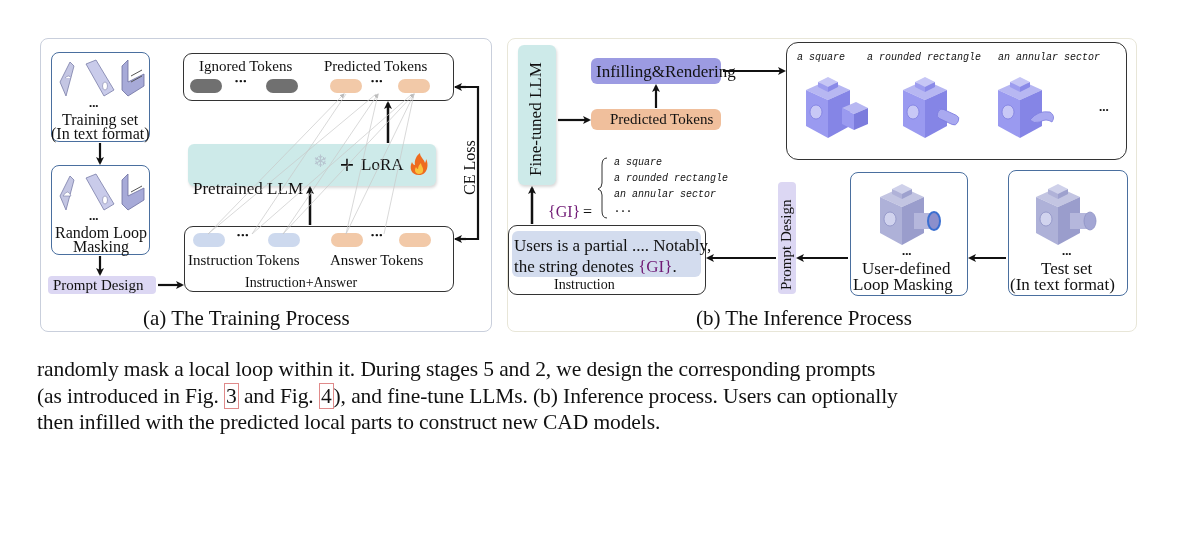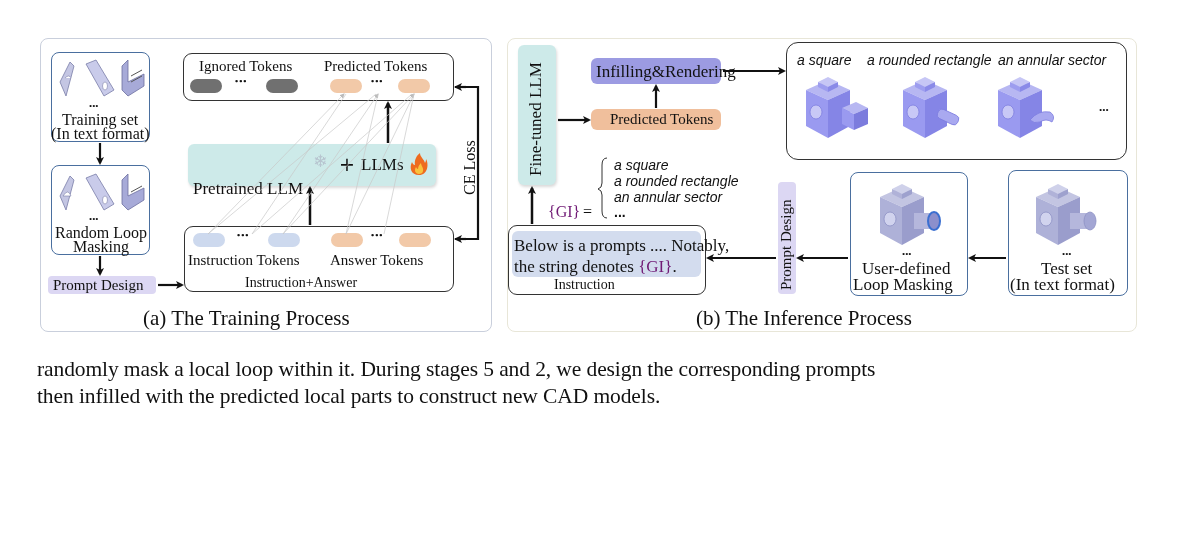--- a/index.html
+++ b/index.html
@@ -13,21 +13,21 @@
 
   .box { position: absolute; border: 1.4px solid #333; border-radius: 9px; background: #fff; }
   .bluebox { position: absolute; border: 1.4px solid #4a6f9f; border-radius: 8px; background: #fff; }
 
   .txt { position: absolute; white-space: nowrap; line-height: 1; }
   .t14 { font-size: 14px; }
   .t15 { font-size: 15px; }
   .t16 { font-size: 16px; }
   .t17 { font-size: 17px; }
   .t19 { font-size: 19px; }
-  .hand { font-family: Liberation Sans, sans-serif; font-style: italic; font-size: 14px; color: #111; text-align: center; }
+  .hand { font-family: Liberation Mono, monospace; font-style: italic; font-size: 10px; color: #111; text-align: center; }
   .green { color: #701a75; }
 
   .pill { position: absolute; width: 32px; height: 14px; border-radius: 7px; }
   .pill-gray { background: #707070; }
   .pill-orange { background: #f2c9a8; }
   .pill-blue { background: #cdd9ee; }
   .dots { position: absolute; font-size: 14px; font-weight: bold; letter-spacing: 1px; }
 
   .llm-box { position: absolute; background: #cdeae9; border-radius: 6px; box-shadow: 1px 2px 3px rgba(0,0,0,0.15); }
   .purple-tag { position: absolute; background: #dcd7f3; border-radius: 4px; }
@@ -84,21 +84,21 @@
 <div class="dots" style="left:235px;top:76px;font-size:9px;">•••</div>
 <div class="pill pill-gray" style="left:266px;top:79px;"></div>
 <div class="pill pill-orange" style="left:330px;top:79px;"></div>
 <div class="dots" style="left:371px;top:76px;font-size:9px;">•••</div>
 <div class="pill pill-orange" style="left:398px;top:79px;"></div>
 
 <div class="llm-box" style="left:188px;top:144px;width:248px;height:42px;"></div>
 <div class="txt t17" style="left:193px;top:156px;margin-top:24px;">Pretrained LLM</div>
 <div class="txt" style="left:313px;top:153px;font-size:17px;color:#b7c4cf;font-family:'DejaVu Sans',sans-serif;">❄</div>
 <div class="txt t19" style="left:339px;top:155px;font-family:'DejaVu Sans',sans-serif;">+</div>
-<div class="txt t17" style="left:361px;top:156px;">LLMs</div>
+<div class="txt t17" style="left:361px;top:156px;">LoRA</div>
 <svg class="abs" style="left:409px;top:152px;" width="20" height="24" viewBox="0 0 20 24">
   <path d="M10,23 C2,23 0,16 3,10 C4,13 6,13 6,13 C5,8 8,3 11,1 C11,5 15,7 16,11 C17,9 17,8 17,7 C20,12 19,23 10,23 Z" fill="#ee6b1f"></path>
   <path d="M10,22 C6,22 5,18 7,15 C8,17 9,17 9,17 C9,14 11,12 12,11 C12,14 15,16 14,19 C14,21 12,22 10,22 Z" fill="#f9c23c"></path>
 </svg>
 
 <div class="box" style="left:184px;top:226px;width:270px;height:66px;"></div>
 <div class="pill pill-blue" style="left:193px;top:233px;"></div>
 <div class="dots" style="left:237px;top:230px;font-size:9px;">•••</div>
 <div class="pill pill-blue" style="left:268px;top:233px;"></div>
 <div class="pill pill-orange" style="left:331px;top:233px;"></div>
@@ -167,21 +167,21 @@
 <div class="txt hand" style="left:614px;top:190px;">an annular sector</div>
 <div class="txt hand" style="left:614px;top:205px;font-style:normal;font-weight:bold;">...</div>
 <div class="txt t16 green" style="left:548px;top:204px;">{GI}</div>
 <div class="txt t16" style="left:583px;top:204px;">=</div>
 <svg class="abs" style="left:597px;top:157px;" width="12" height="62" viewBox="0 0 12 62">
   <path d="M10,1 Q5,1 5,8 L5,26 Q5,31 1,32 Q5,33 5,38 L5,54 Q5,61 10,61" fill="none" stroke="#333" stroke-width="1"></path>
 </svg>
 
 <div class="box" style="left:508px;top:225px;width:198px;height:70px;"></div>
 <div class="instr-fill" style="left:512px;top:231px;width:189px;height:46px;"></div>
-<div class="txt t17" style="left:514px;top:237px;">Below is a prompts .... Notably,</div>
+<div class="txt t17" style="left:514px;top:237px;">Users is a partial .... Notably,</div>
 <div class="txt t17" style="left:514px;top:258px;">
   <span>the string denotes </span><span class="green">{GI}</span><span>.</span>
 </div>
 <div class="txt t14" style="left:554px;top:278px;">Instruction</div>
 
 <div class="purple-tag" style="left:778px;top:182px;width:18px;height:112px;"></div>
 <div class="vert t15" style="left:779px;top:290px;">Prompt Design</div>
 
 <div class="bluebox" style="left:850px;top:172px;width:118px;height:124px;"></div>
 <svg class="abs" style="left:872px;top:175px;" width="80" height="75" viewBox="0 0 80 75">
@@ -252,14 +252,15 @@
   <line x1="656" y1="108" x2="656" y2="86" stroke="#111" stroke-width="2.2" marker-end="url(#ah)"></line>
   <line x1="723" y1="71" x2="784" y2="71" stroke="#111" stroke-width="2.2" marker-end="url(#ah)"></line>
   <line x1="532" y1="224" x2="532" y2="188" stroke="#111" stroke-width="2.5" marker-end="url(#ah)"></line>
   <line x1="776" y1="258" x2="708" y2="258" stroke="#111" stroke-width="2.2" marker-end="url(#ah)"></line>
   <line x1="848" y1="258" x2="798" y2="258" stroke="#111" stroke-width="2.2" marker-end="url(#ah)"></line>
   <line x1="1006" y1="258" x2="970" y2="258" stroke="#111" stroke-width="2.2" marker-end="url(#ah)"></line>
 </svg>
 
 <div class="caption">
   <span class="line">randomly mask a local loop within it. During stages 5 and 2, we design the corresponding prompts</span>
+  <span class="line"><span>(as introduced in Fig. </span><span class="ref">3</span><span> and Fig. </span><span class="ref">4</span><span>), and fine-tune LLMs. (b) Inference process. Users can optionally</span></span>
   <span class="line">then infilled with the predicted local parts to construct new CAD models.</span>
 </div>
 
 </body></html>

